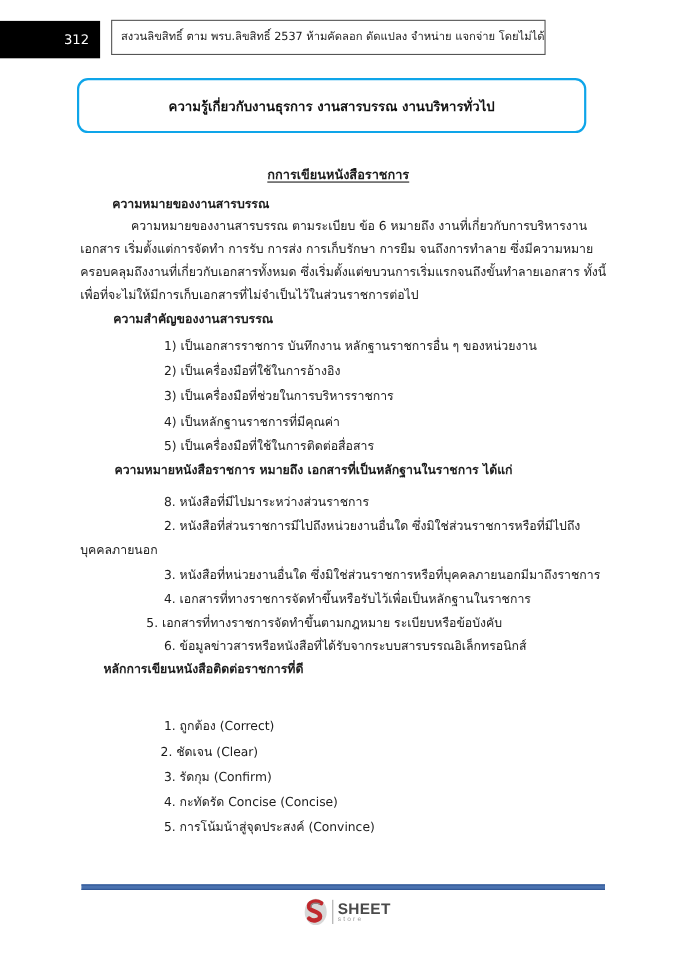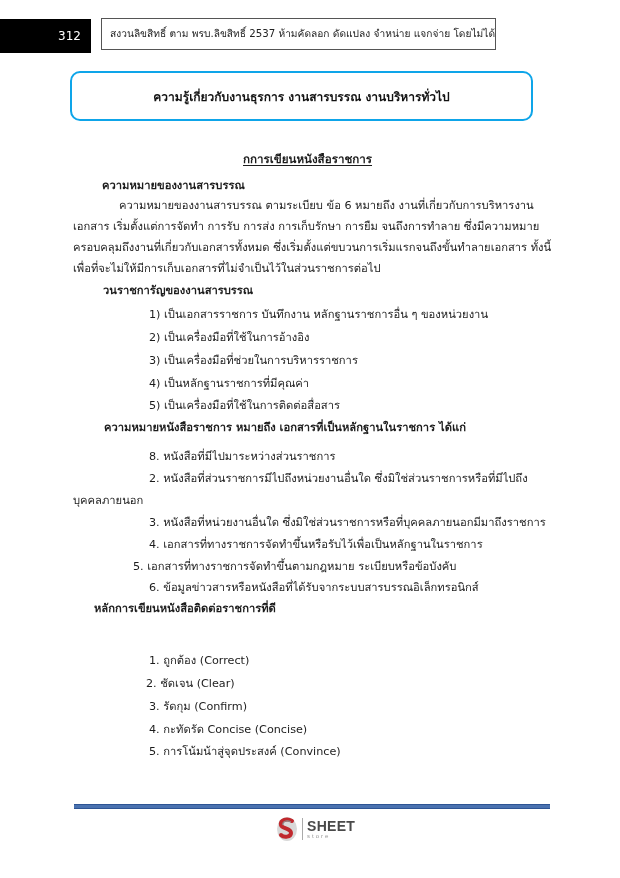--- a/index.html
+++ b/index.html
@@ -81,21 +81,21 @@
   </div>
 
   <div class="line title-underline" style="left:243px; top:151px;">กการเขียนหนังสือราชการ</div>
 
   <div class="line bold" style="left:102px; top:178px;">ความหมายของงานสารบรรณ</div>
   <div class="line" style="left:119px; top:198px;">ความหมายของงานสารบรรณ ตามระเบียบ ข้อ 6 หมายถึง งานที่เกี่ยวกับการบริหารงาน</div>
   <div class="line" style="left:73px; top:219px;">เอกสาร เริ่มตั้งแต่การจัดทำ การรับ การส่ง การเก็บรักษา การยืม จนถึงการทำลาย ซึ่งมีความหมาย</div>
   <div class="line" style="left:73px; top:240px;">ครอบคลุมถึงงานที่เกี่ยวกับเอกสารทั้งหมด ซึ่งเริ่มตั้งแต่ขบวนการเริ่มแรกจนถึงขั้นทำลายเอกสาร ทั้งนี้</div>
   <div class="line" style="left:73px; top:261px;">เพื่อที่จะไม่ให้มีการเก็บเอกสารที่ไม่จำเป็นไว้ในส่วนราชการต่อไป</div>
 
-  <div class="line bold" style="left:103px; top:283px;">วนราชการัญของงานสารบรรณ</div>
+  <div class="line bold" style="left:103px; top:283px;">ความสำคัญของงานสารบรรณ</div>
   <div class="line" style="left:149px; top:307px;">1) เป็นเอกสารราชการ บันทึกงาน หลักฐานราชการอื่น ๆ ของหน่วยงาน</div>
   <div class="line" style="left:149px; top:330px;">2) เป็นเครื่องมือที่ใช้ในการอ้างอิง</div>
   <div class="line" style="left:149px; top:353px;">3) เป็นเครื่องมือที่ช่วยในการบริหารราชการ</div>
   <div class="line" style="left:149px; top:376px;">4) เป็นหลักฐานราชการที่มีคุณค่า</div>
   <div class="line" style="left:149px; top:398px;">5) เป็นเครื่องมือที่ใช้ในการติดต่อสื่อสาร</div>
 
   <div class="line bold" style="left:104px; top:420px;">ความหมายหนังสือราชการ หมายถึง เอกสารที่เป็นหลักฐานในราชการ ได้แก่</div>
   <div class="line" style="left:149px; top:449px;">8. หนังสือที่มีไปมาระหว่างส่วนราชการ</div>
   <div class="line" style="left:149px; top:471px;">2. หนังสือที่ส่วนราชการมีไปถึงหน่วยงานอื่นใด ซึ่งมิใช่ส่วนราชการหรือที่มีไปถึง</div>
   <div class="line" style="left:73px; top:493px;">บุคคลภายนอก</div>

